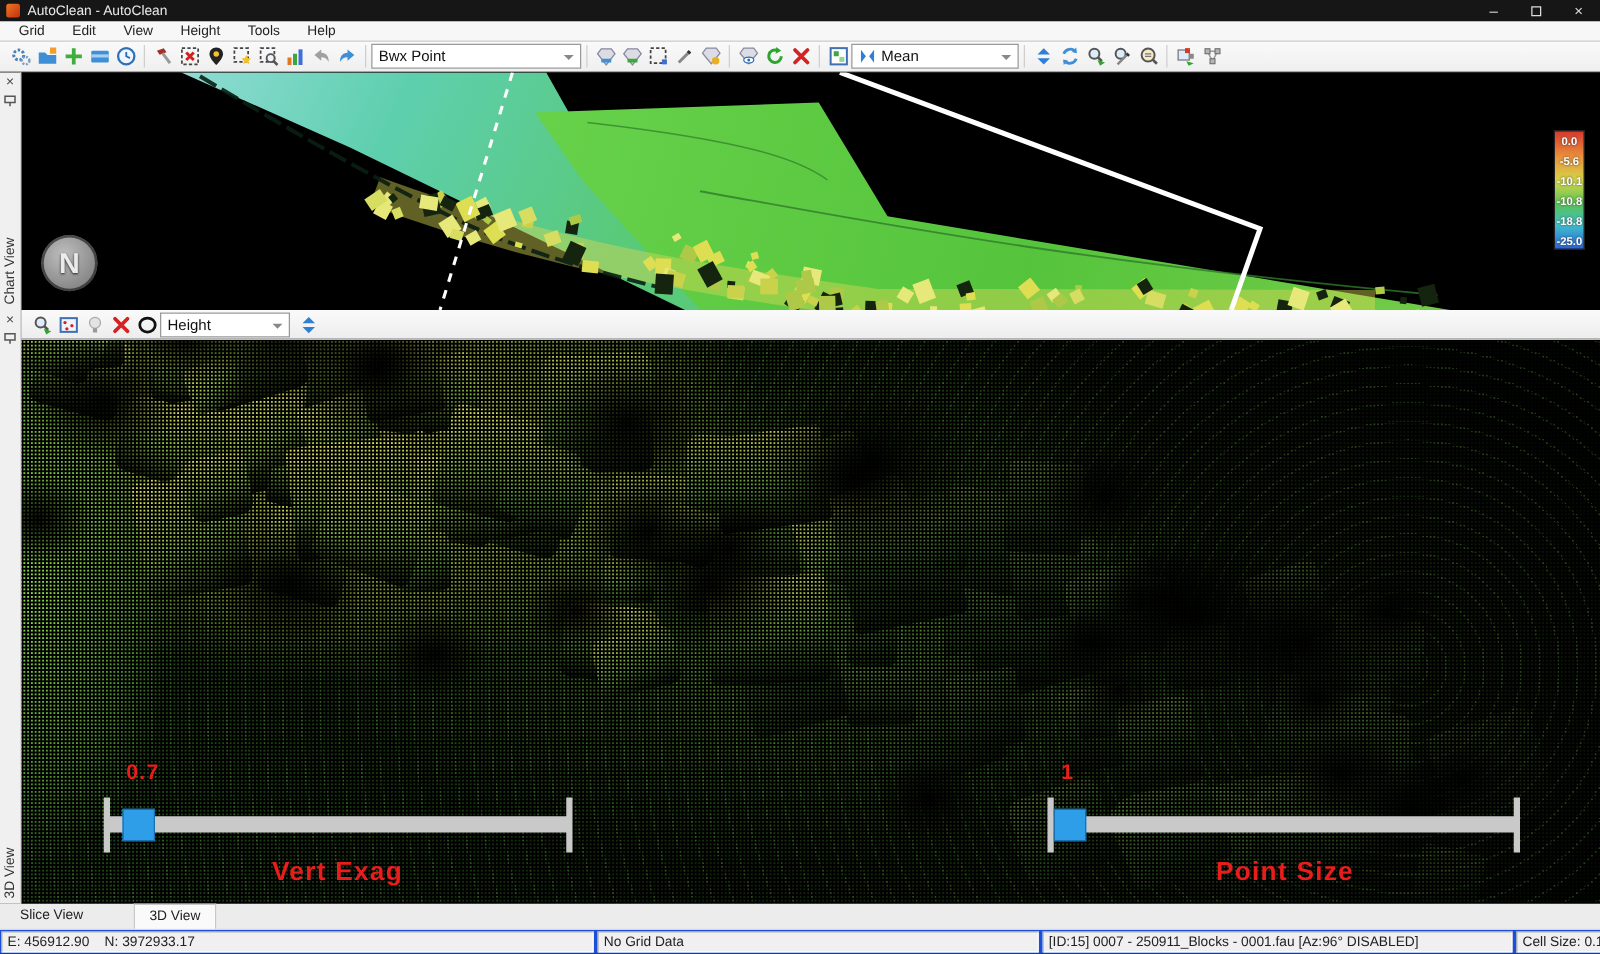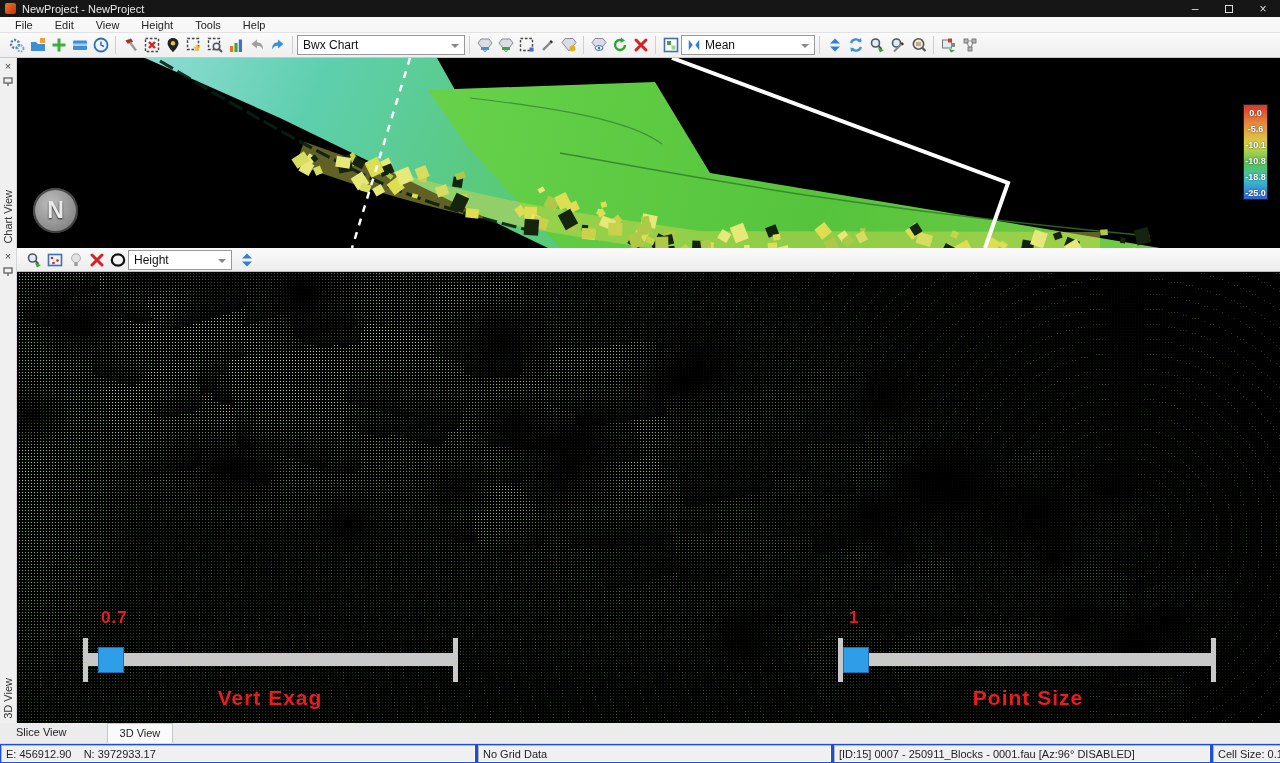--- a/index.html
+++ b/index.html
@@ -101,32 +101,32 @@
   #statusbar { position:absolute; left:0; top:744px; width:1280px; height:19px; background:#1d4ed8; }
   .sb-field { position:absolute; top:1px; height:17px; background:#f0f0f0; font-size:11px; color:#222;
               display:flex; align-items:center; padding-left:5px; white-space:pre; overflow:hidden;
               box-shadow:inset 1px 1px 0 rgba(130,130,130,.55), inset -1px -1px 0 rgba(255,255,255,.9); }
 </style>
 </head>
 <body>
 
 <div id="titlebar">
   <span id="app-logo"></span>
-  <span id="title-text">NewProject - NewProject</span>
+  <span id="title-text">AutoClean - AutoClean</span>
   <div id="win-controls">
     <span class="win-btn">–</span>
     <span class="win-btn">
         <span id="max-glyph"></span>
       </span>
     <span class="win-btn">×</span>
   </div>
 </div>
 
 <div id="menubar">
-  <span class="menu-item">File</span>
+  <span class="menu-item">Grid</span>
   <span class="menu-item">Edit</span>
   <span class="menu-item">View</span>
   <span class="menu-item">Height</span>
   <span class="menu-item">Tools</span>
   <span class="menu-item">Help</span>
 </div>
 
 <div id="toolbar">
   <span class="tbi">
       <svg viewBox="0 0 16 16">
@@ -201,21 +201,21 @@
         <path d="M2.5,7 L8,2.5 L8,5.2 C12,5.2 14,8 14,12.5 C12.3,9.8 10.8,8.8 8,8.8 L8,11.5 Z" fill="#a0a0a0"></path>
       </svg>
     </span>
   <span class="tbi">
       <svg viewBox="0 0 16 16">
         <path d="M13.5,7 L8,2.5 L8,5.2 C4,5.2 2,8 2,12.5 C3.7,9.8 5.2,8.8 8,8.8 L8,11.5 Z" fill="#3f8fd6"></path>
       </svg>
     </span>
   <span class="tb-sep"></span>
   <div class="combo" style="width:168px">
-    <span>Bwx Chart</span>
+    <span>Bwx Point</span>
     <span class="chev"></span>
   </div>
   <span class="tb-sep"></span>
   <span class="tbi">
       <svg viewBox="0 0 16 16">
         <path d="M4,2 L12,2 L15,6 L8,15 L1,6 Z" fill="#dcdce4" stroke="#8888a0" stroke-width="1"></path>
         <rect x="4" y="10" width="8" height="3" fill="#3f8fd6"></rect>
       </svg>
     </span>
   <span class="tbi">

